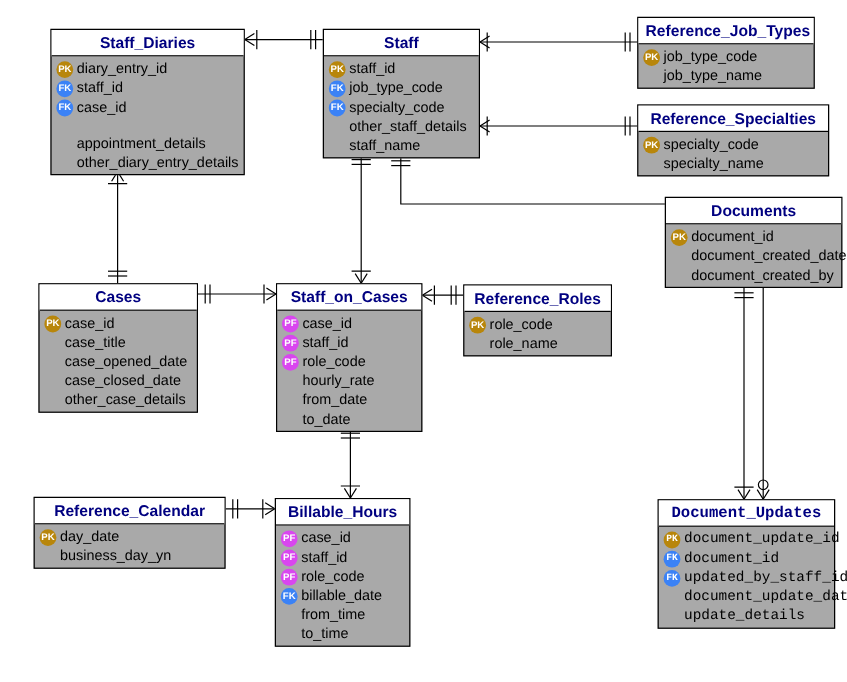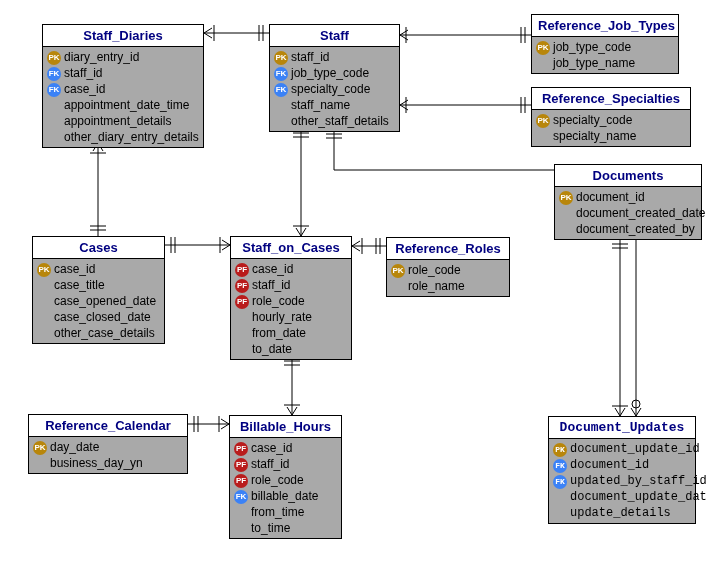--- a/index.html
+++ b/index.html
@@ -4,21 +4,21 @@
 <style>
   * { box-sizing: border-box; margin: 0; padding: 0; }
   body { font-family: Arial, Helvetica, sans-serif; font-size: 12px; background: #fff; width: 706px; height: 568px; position: relative; }
   .entity { position: absolute; border: 1px solid #000; background: #a9a9a9; }
   .entity-header { background: #fff; color: #000080; font-weight: bold; text-align: center; padding: 3px 6px; border-bottom: 1px solid #000; font-size: 13px; }
   .entity-body { padding: 2px 4px; }
   .field-row { display: flex; align-items: flex-end; gap: 3px; padding: 0px 0; line-height: 16px; color: #000; }
   .key-icon { width: 14px; height: 14px; border-radius: 50%; display: inline-flex; align-items: center; justify-content: center; font-size: 8px; font-weight: bold; color: #fff; flex-shrink: 0; }
   .pk { background: #b8860b; }
   .fk { background: #3b82f6; }
-  .pf { background: #b91c1c; }
+  .pf { background: #d946ef; }
   .no-icon { width: 14px; height: 14px; display: inline-block; flex-shrink: 0; }
   .field-name { font-size: 12px; }
   svg.connectors { position: absolute; top: 0; left: 0; width: 706px; height: 568px; pointer-events: none; z-index: 1; }
   .entity { z-index: 2; }
 </style>
 </head>
 <body>
 
 <svg class="connectors">
 
@@ -92,21 +92,20 @@
         <div class="field-row">
           <span class="key-icon fk">FK</span>
           <span class="field-name">staff_id</span>
         </div>
         <div class="field-row">
           <span class="key-icon fk">FK</span>
           <span class="field-name">case_id</span>
         </div>
         <div class="field-row">
           <span class="no-icon"></span>
-          <span class="field-name">appointment_date_time</span>
         </div>
         <div class="field-row">
           <span class="no-icon"></span>
           <span class="field-name">appointment_details</span>
         </div>
         <div class="field-row">
           <span class="no-icon"></span>
           <span class="field-name">other_diary_entry_details</span>
         </div>
       </div>
@@ -121,25 +120,25 @@
         <div class="field-row">
           <span class="key-icon fk">FK</span>
           <span class="field-name">job_type_code</span>
         </div>
         <div class="field-row">
           <span class="key-icon fk">FK</span>
           <span class="field-name">specialty_code</span>
         </div>
         <div class="field-row">
           <span class="no-icon"></span>
+          <span class="field-name">other_staff_details</span>
+        </div>
+        <div class="field-row">
+          <span class="no-icon"></span>
           <span class="field-name">staff_name</span>
-        </div>
-        <div class="field-row">
-          <span class="no-icon"></span>
-          <span class="field-name">other_staff_details</span>
         </div>
       </div>
     </div>
     <div class="entity" style="left: 531px; top: 14px; width: 148px;">
       <div class="entity-header">Reference_Job_Types</div>
       <div class="entity-body">
         <div class="field-row">
           <span class="key-icon pk">PK</span>
           <span class="field-name">job_type_code</span>
         </div>

